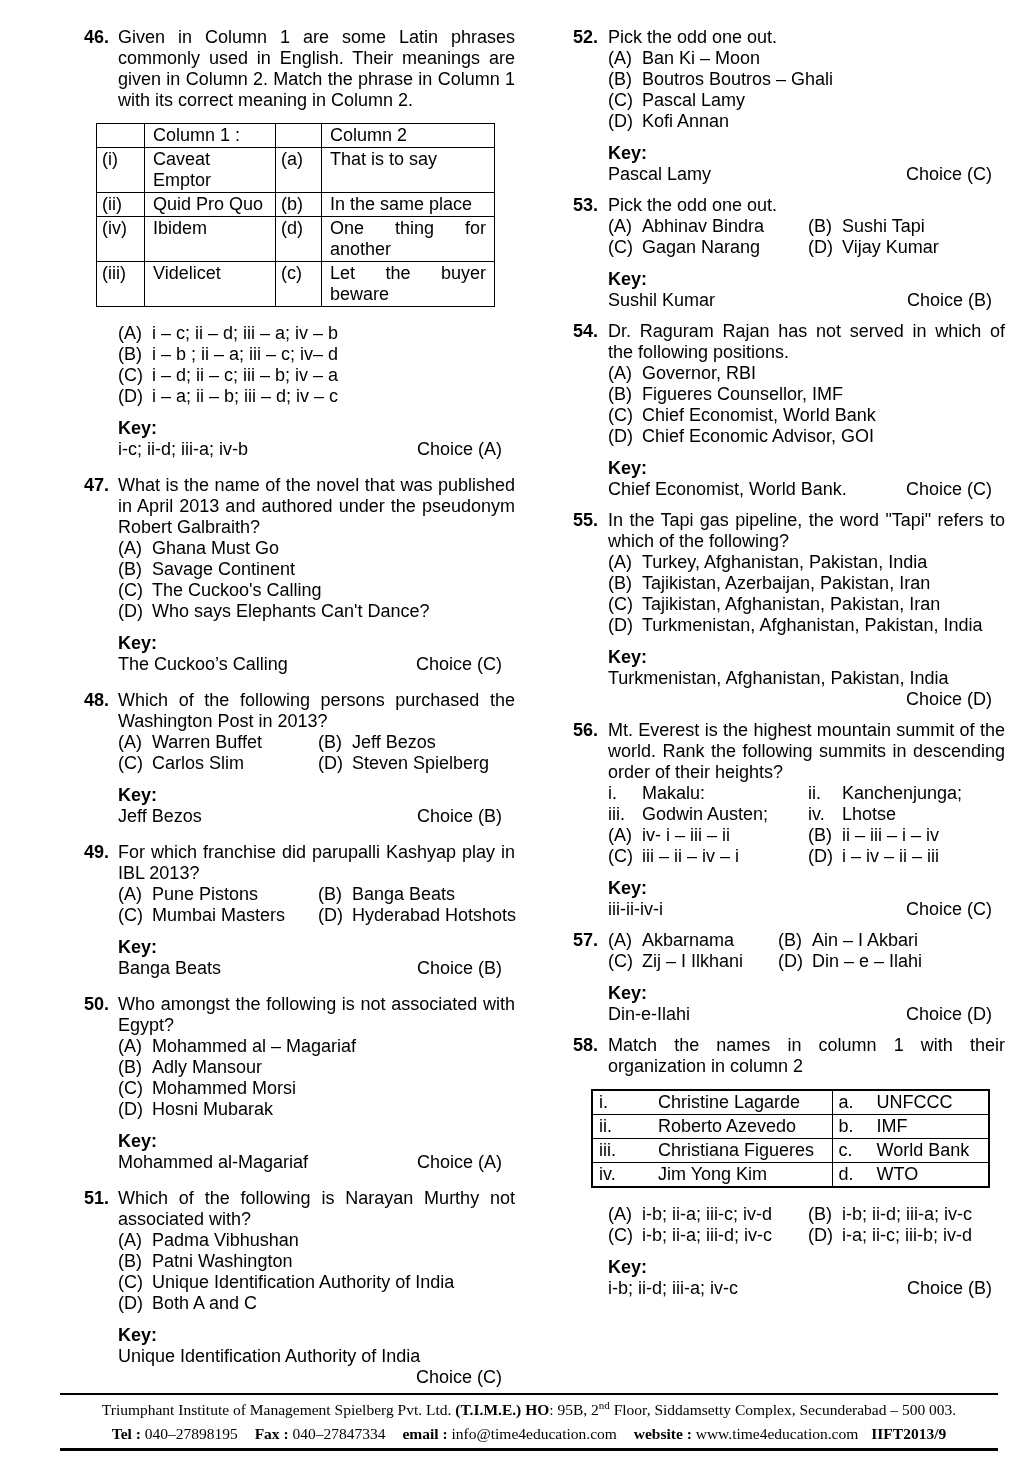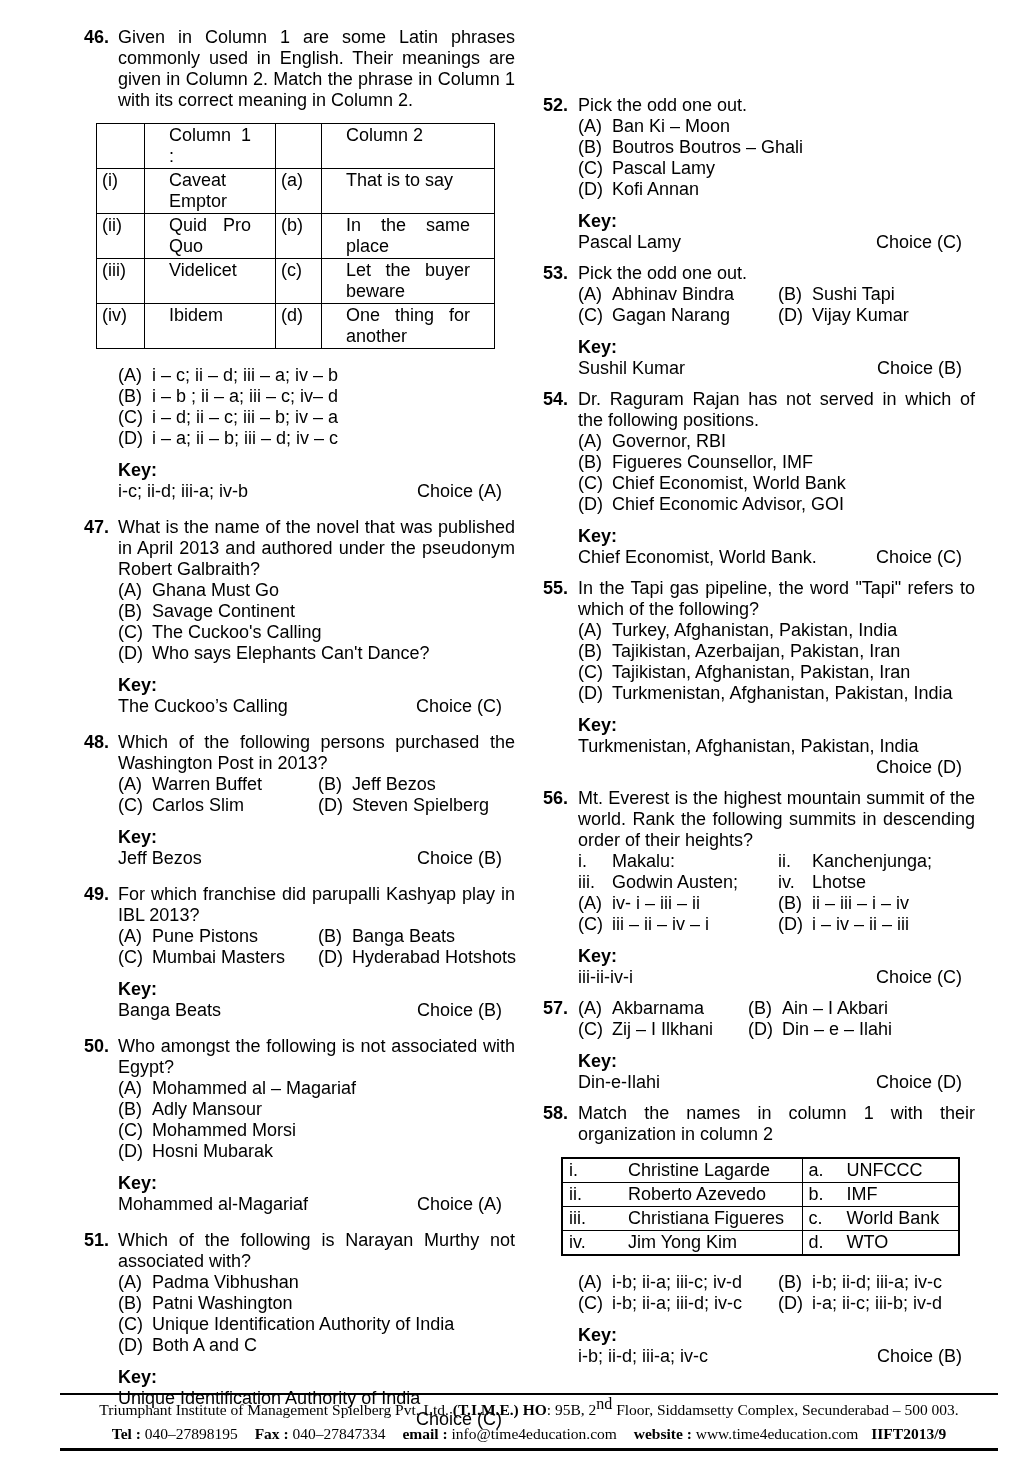--- a/index.html
+++ b/index.html
@@ -1,61 +1,61 @@
 <!DOCTYPE html>
 <html><head>
 <meta charset="utf-8">
 <style>
   html,body { margin:0; padding:0; background:#ffffff; }
   .page {
     position:relative; width:1024px; height:1463px; background:#fff; color:#000;
     font-family:"Liberation Sans","DejaVu Sans",sans-serif;
     font-size:18px; line-height:21px; overflow:hidden;
   }
-  .cols { position:absolute; top:27px; left:84px; display:flex; gap:28px;align-items:center; }
+  .cols { position:absolute; top:27px; left:84px; display:flex; gap:58px; }
   .col-left  { width:431px; }
   .col-right { width:432px; }
   .q { display:flex; margin-bottom:15px; }
   .col-right .q { margin-bottom:10px; }
   .qnum { flex:0 0 34px; font-weight:bold; }
   .col-right .qnum { flex:0 0 35px; }
   .qbody { flex:1; min-width:0; }
   .qtext { text-align:justify; }
   .opt { display:flex; }
   .ol { flex:0 0 34px; }
   .grid2 { display:grid; grid-template-columns:200px 1fr; }
   .grid2 .ot { white-space:nowrap; }
   .grid2-n { grid-template-columns:170px 1fr; }
   .key { margin-top:11px; }
   .key-label { font-weight:bold; }
   .key-row { display:flex; justify-content:space-between; }
   .kc { white-space:nowrap; padding-right:13px; }
   .kc-line { text-align:right; padding-right:13px; }
   table { border-collapse:collapse; table-layout:fixed; }
   .tbl46 { width:398px; margin:12px 0 16px -22px; }
-  .tbl46 td { border:1px solid #000; vertical-align:top; padding:1px 24px; text-align:justify; overflow:hidden; }
+  .tbl46 td { border:1px solid #000; vertical-align:top; padding:1px 8px; text-align:justify; overflow:hidden; }
   .tbl46 td.cn { padding:1px 5px; text-align:left; }
   .tbl58 { width:397px; margin:12px 0 16px -17px; border:2px solid #000; }
   .tbl58 td { border:1px solid #000; vertical-align:top; padding:1px 6px; overflow:hidden; }
   .tbl58 .th { text-align:center; }
   .tbl58 .cell { display:flex; }
   .tbl58 .pre  { flex:0 0 59px; }
   .tbl58 .pre-r{ flex:0 0 38px; }
   .footer {
     position:absolute; top:1393px; left:60px; width:932px;
     border-top:2px solid #000; border-bottom:3px solid #000;
     padding:3px 3px 2px;
     font-family:"Liberation Serif","DejaVu Serif",serif;
     font-size:15.5px; line-height:24px;
   }
   .f1 { text-align:center; }
   .f2 { display:flex; justify-content:center; }
   .fg { margin-right:13px; }
   .b  { font-weight:bold; }
-  sup { font-size:16px; line-height:0; }
+  sup { font-size:11px; line-height:0; }
 </style>
 </head>
 <body>
 
 <div class="page">
   <div class="cols">
 
     <div class="col col-left">
 
       <div class="q">
@@ -82,30 +82,30 @@
                 <td class="cn">(a)</td>
                 <td>That is to say</td>
               </tr>
               <tr>
                 <td class="cn">(ii)</td>
                 <td>Quid Pro Quo</td>
                 <td class="cn">(b)</td>
                 <td>In the same place</td>
               </tr>
               <tr>
+                <td class="cn">(iv)</td>
+                <td>Ibidem</td>
+                <td class="cn">(d)</td>
+                <td>One thing for another</td>
+              </tr>
+              <tr>
                 <td class="cn">(iii)</td>
                 <td>Videlicet</td>
                 <td class="cn">(c)</td>
                 <td>Let the buyer beware</td>
-              </tr>
-              <tr>
-                <td class="cn">(iv)</td>
-                <td>Ibidem</td>
-                <td class="cn">(d)</td>
-                <td>One thing for another</td>
               </tr>
             </tbody>
           </table>
           <div class="opts">
             <div class="opt">
                 <span class="ol">(A)</span>
                 <span class="ot">i – c; ii – d; iii – a; iv – b</span>
               </div>
             <div class="opt">
                 <span class="ol">(B)</span>

